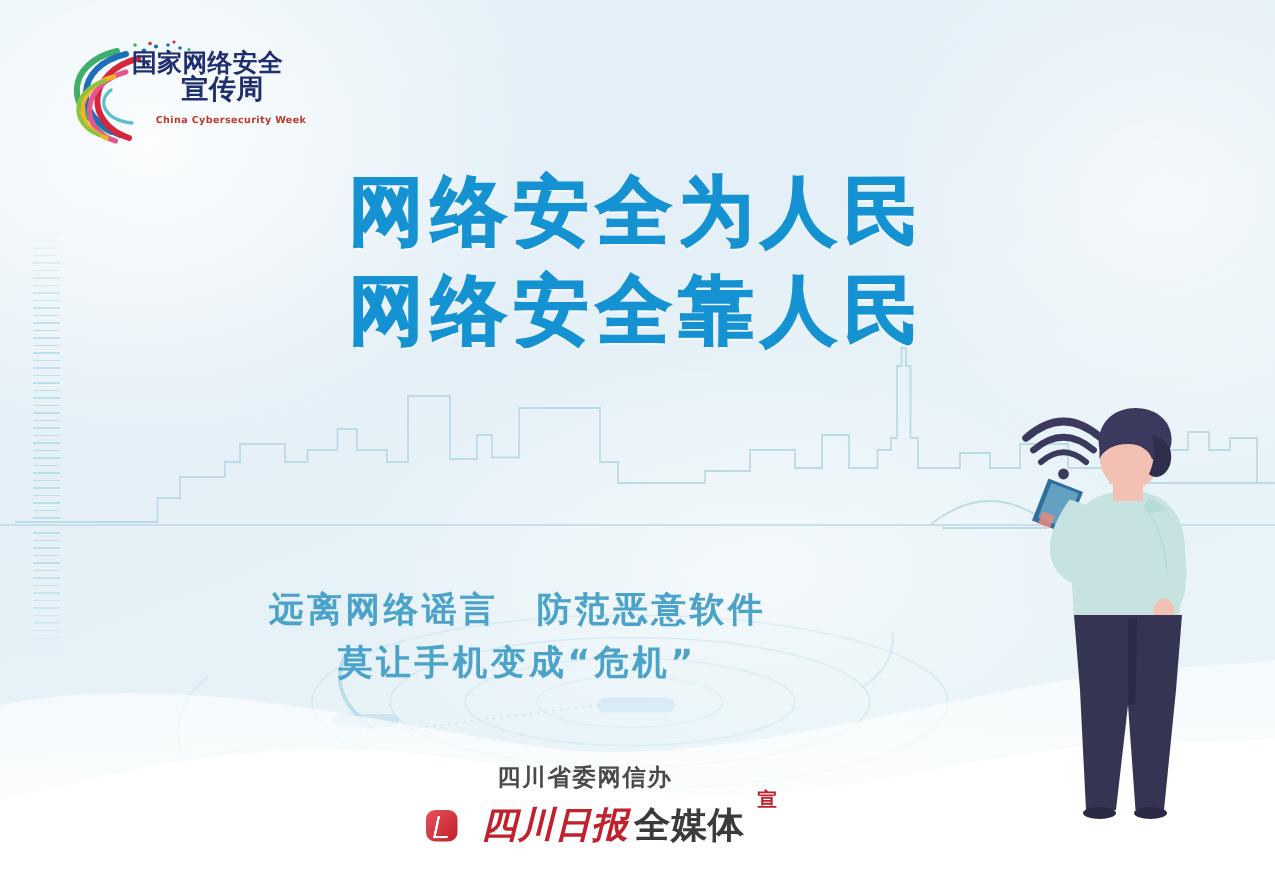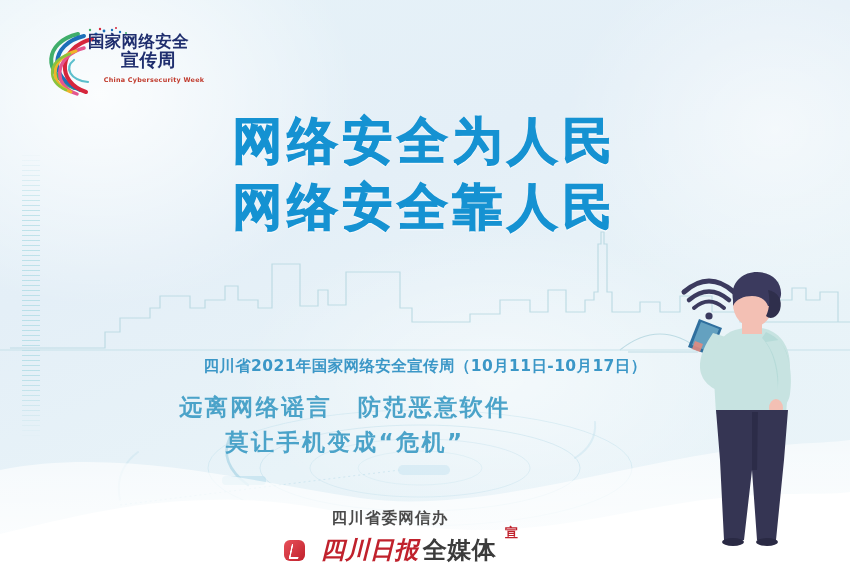--- a/index.html
+++ b/index.html
@@ -198,21 +198,20 @@
       <span class="l2">宣传周</span>
     </div>
     <div class="logo-en">China Cybersecurity Week</div>
   </div>
 
   <div id="headline">
     <div class="hl">网络安全为人民</div>
     <div class="hl">网络安全靠人民</div>
   </div>
 
-  <div id="dateline">四川省2021年国家网络安全宣传周（10月11日-10月17日）</div>
 
   <div id="slogan">
     <span class="s">远离网络谣言　防范恶意软件</span>
     <span class="s">莫让手机变成“危机”</span>
   </div>
 
   <svg class="layer" viewBox="0 0 850 580">
 
     <g fill="none" stroke="#3b3a5e" stroke-linecap="round">
       <path d="M694,308 q15,-13 30,0" stroke-width="4"></path>

